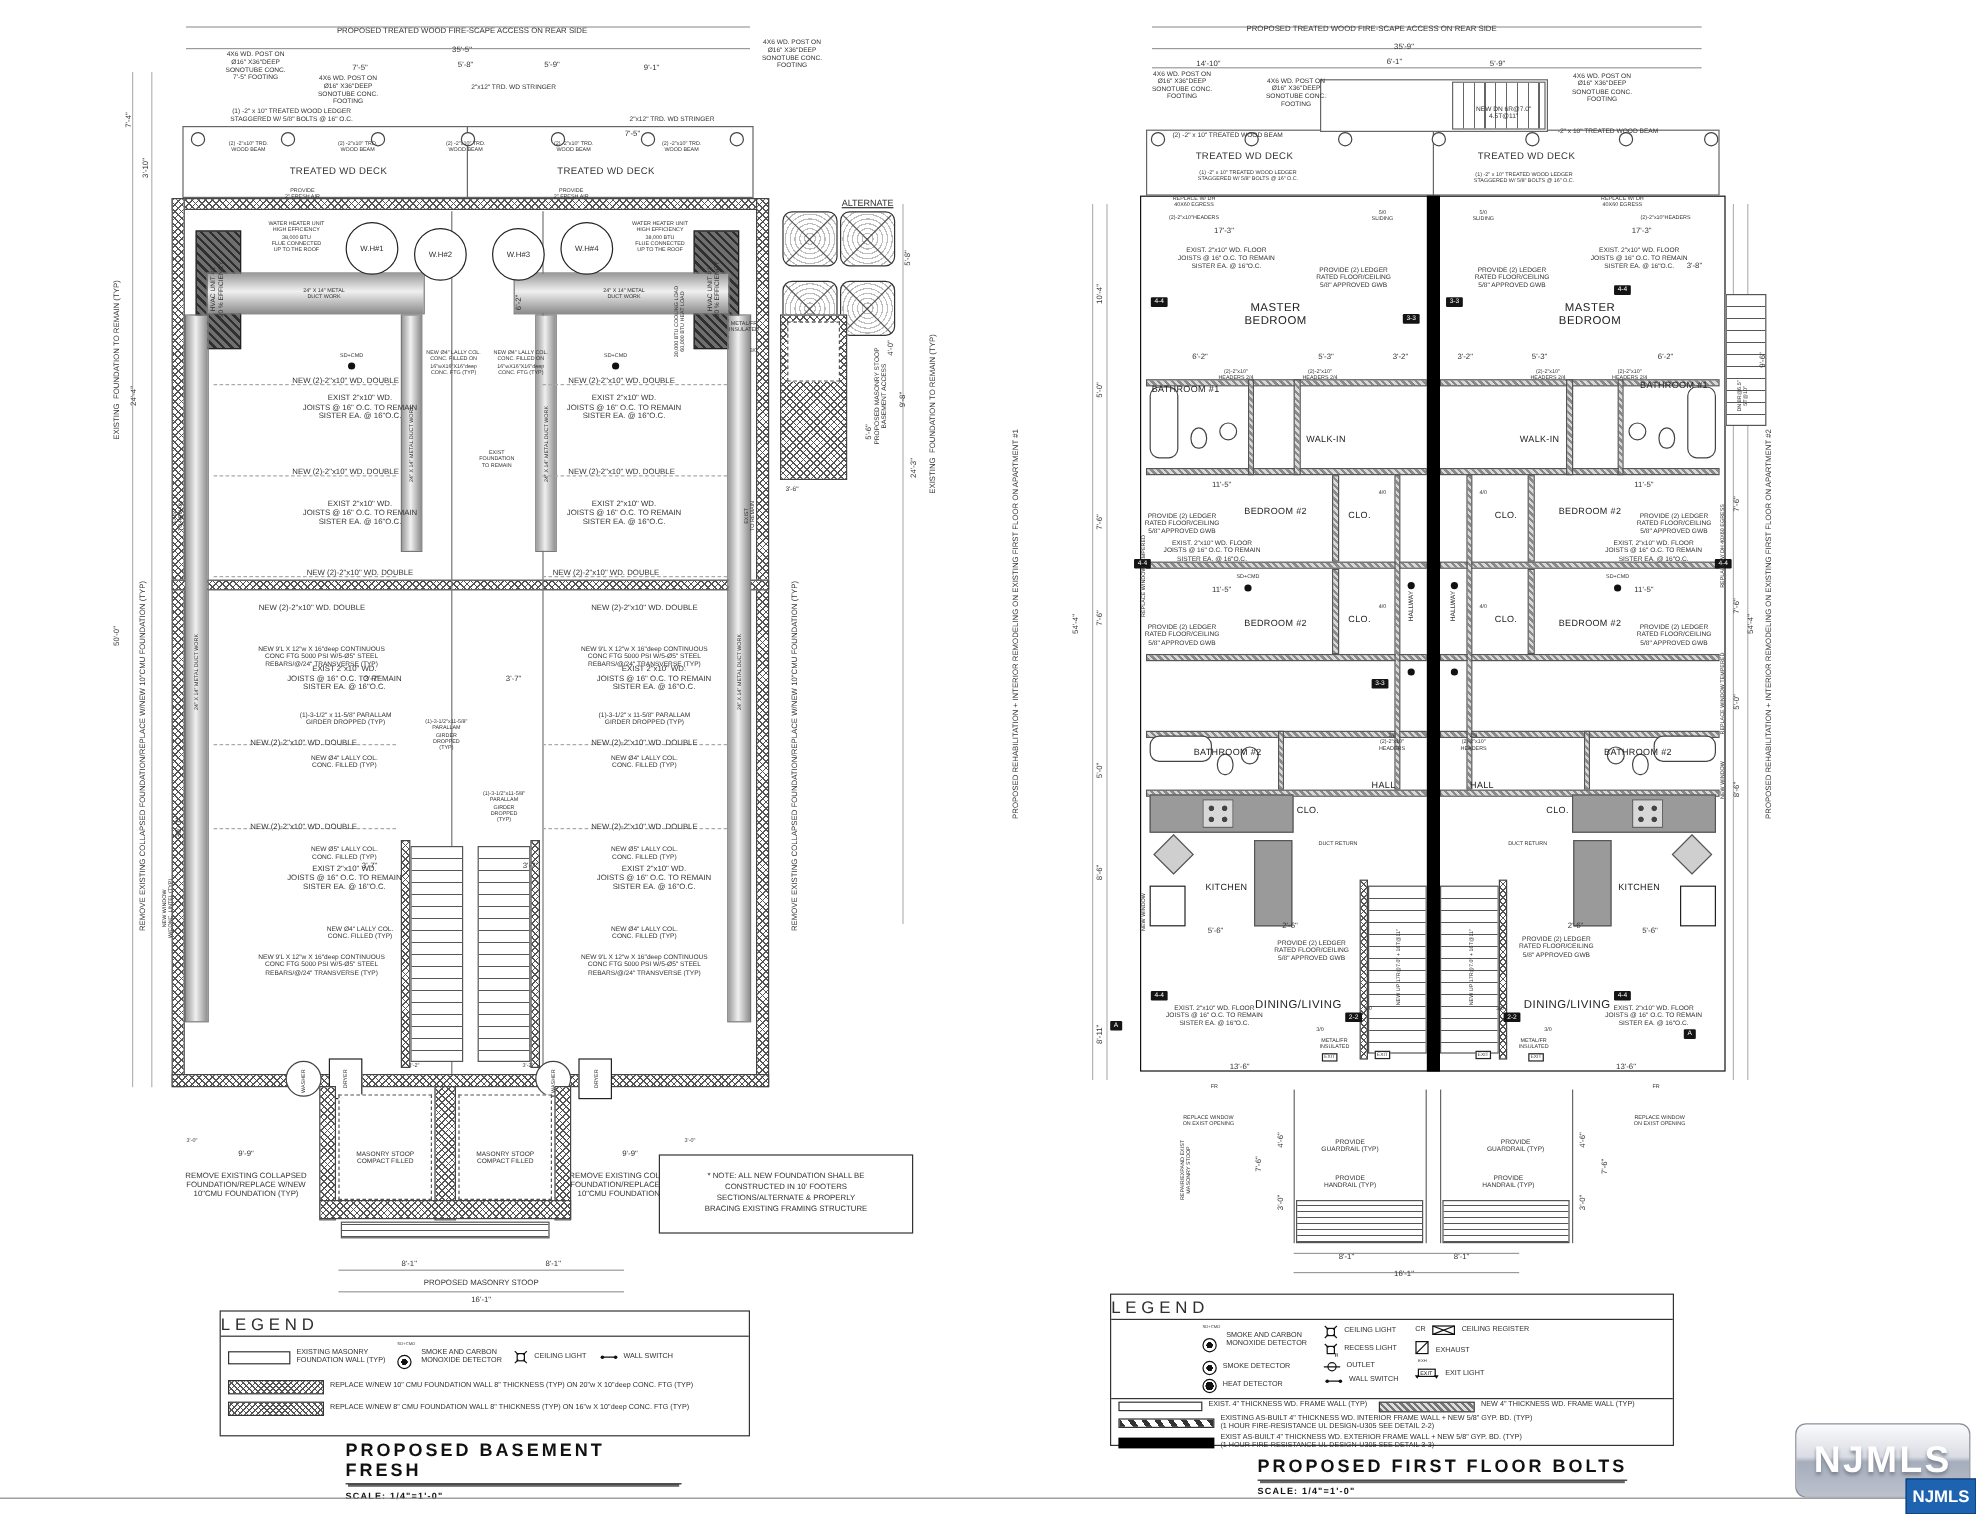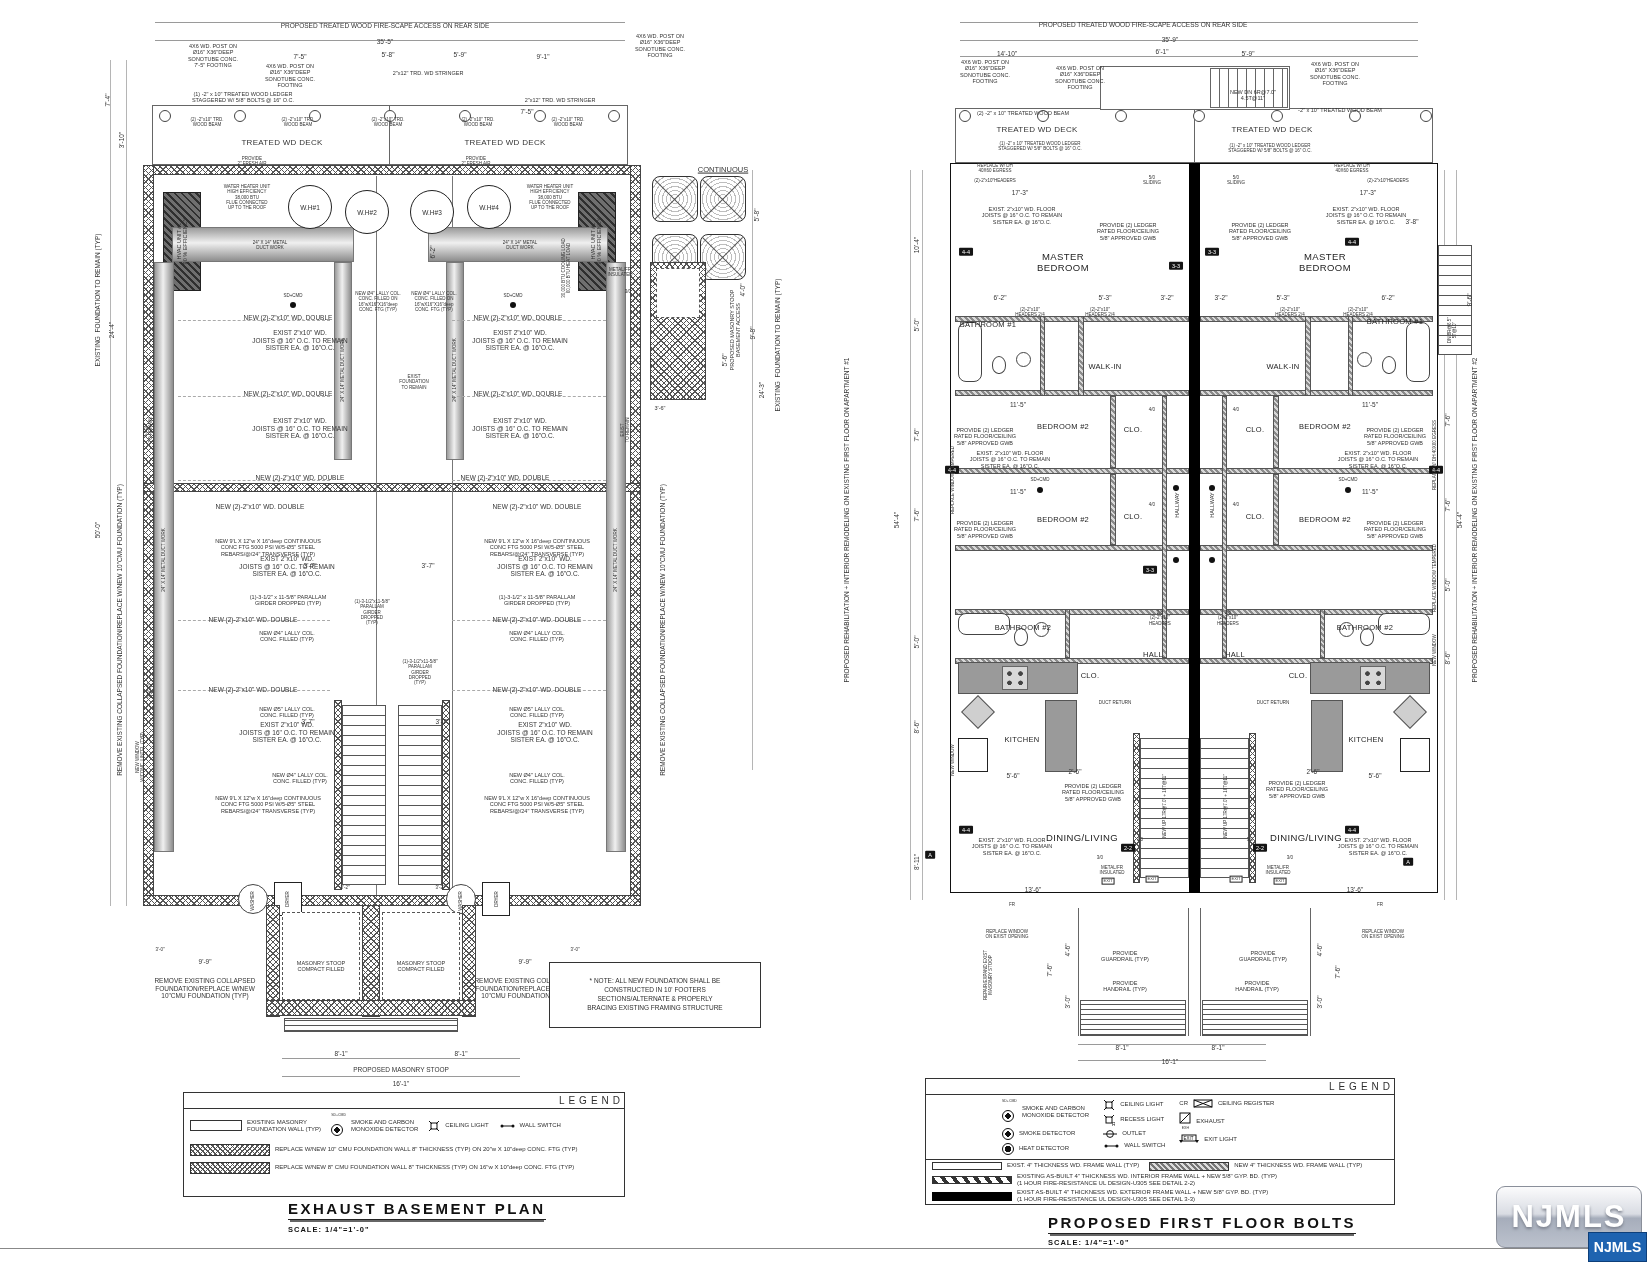--- a/index.html
+++ b/index.html
@@ -46,21 +46,21 @@
        text-align:center;white-space:pre-line;color:#333;}
   .ann.v{transform:translate(-50%,-50%) rotate(-90deg);white-space:pre;}
   .ann.tiny{font-size:5.5px;} .ann.micro{font-size:4.5px;}
   .ann.room{font-size:9.5px;letter-spacing:.4px;color:#222;}
   .ann.rsm{font-size:7.5px;letter-spacing:.3px;color:#222;}
   .ann.deck{font-size:8px;letter-spacing:.3px;}
   .ann.ul{text-decoration:underline;font-size:7.5px;}
   .ann.mk{background:#141414;color:#fff;font-size:5.5px;padding:1px 3px;border-radius:1px;white-space:nowrap;}
   .ann.exb{border:.5px solid #222;font-size:4px;padding:0 1px;background:#fff;}
   .legend{border:1.2px solid #333;background:#fff;}
-  .legend .lt{text-align:right;font-size:10px;letter-spacing:4px;border-bottom:1px solid #333;padding:2px 0;}
+  .legend .lt{text-align:left;font-size:14px;letter-spacing:4px;border-bottom:1px solid #333;padding:2px 0;}
   .li{display:flex;align-items:center;gap:5px;font-size:6px;line-height:1.2;white-space:pre-line;}
   .sw{display:inline-block;box-sizing:border-box;}
   .sw-rect{width:52px;height:11px;border:1px solid #333;background:#fff;}
   .swx{width:80px;height:12px;border:1px solid #333;background-image:
        repeating-linear-gradient(45deg,#555 0 1px,transparent 1px 3.5px),
        repeating-linear-gradient(-45deg,#555 0 1px,transparent 1px 3.5px);}
   .sw-new{width:80px;height:9px;border:1px solid #333;background-image:repeating-linear-gradient(45deg,#777 0 2px,#ddd 2px 4px);}
   .sw-int{width:80px;height:8px;border:1px solid #333;background-image:repeating-linear-gradient(55deg,#333 0 4px,#fff 4px 9px);}
   .sw-ext{width:80px;height:9px;background:#000;}
   .icn{display:inline-block;}
@@ -341,21 +341,21 @@
       <div class="ann micro" style="left: 520px; top: 245px;">24" X 14" METAL
 DUCT WORK</div>
       <div class="ann v micro" style="left: 343px; top: 370px;">24" X 14" METAL DUCT WORK</div>
       <div class="ann v micro" style="left: 455px; top: 370px;">24" X 14" METAL DUCT WORK</div>
       <div class="ann v micro" style="left: 164px; top: 560px;">24" X 14" METAL DUCT WORK</div>
       <div class="ann v micro" style="left: 616px; top: 560px;">24" X 14" METAL DUCT WORK</div>
       <div class="ann v micro" style="left: 566px; top: 268px;">30,000 BTU COOLING LOAD
 60,000 BTU HEAT LOAD</div>
       <div class="ann micro" style="left: 293px; top: 296px;">SD+CMD</div>
       <div class="ann micro" style="left: 513px; top: 296px;">SD+CMD</div>
-      <div class="ann ul" style="left: 723px; top: 170px;">CONTINUOUS</div>
+      <div class="ann ul" style="left: 723px; top: 170px;">ALTERNATE</div>
       <div class="ann v tiny" style="left: 735px; top: 330px;">PROPOSED MASONRY STOOP
 BASEMENT ACCESS</div>
       <div class="ann v" style="left: 778px; top: 345px;">EXISTING  FOUNDATION TO REMAIN (TYP)</div>
       <div class="ann v" style="left: 98px; top: 300px;">EXISTING  FOUNDATION TO REMAIN (TYP)</div>
       <div class="ann v" style="left: 757px; top: 215px;">5'-8"</div>
       <div class="ann v" style="left: 743px; top: 290px;">4'-0"</div>
       <div class="ann v" style="left: 753px; top: 333px;">9'-8"</div>
       <div class="ann v" style="left: 725px; top: 360px;">5'-6"</div>
       <div class="ann v" style="left: 762px; top: 390px;">24'-3"</div>
       <div class="ann tiny" style="left: 660px; top: 408px;">3'-6"</div>
@@ -756,21 +756,21 @@
       <span class="sw swx"></span>
       <span>REPLACE W/NEW 10" CMU FOUNDATION  WALL 8" THICKNESS (TYP) ON 20"w X 10"deep  CONC. FTG (TYP)</span>
     </div>
     <div class="li" style="padding:3px 6px;">
       <span class="sw swx"></span>
       <span>REPLACE W/NEW 8" CMU FOUNDATION  WALL 8" THICKNESS (TYP) ON 16"w X 10"deep  CONC. FTG (TYP)</span>
     </div>
   </div>
 
   <div class="g" style="left:288px;top:1200px;width:280px;">
-    <div class="ptitle">EXHAUST BASEMENT PLAN</div>
+    <div class="ptitle">PROPOSED BASEMENT FRESH</div>
     <div class="pscale" style="margin-top:5px;">SCALE: 1/4"=1'-0"</div>
   </div>
 
   <div class="g legend" style="left:925px;top:1078px;width:470px;height:127px;">
     <div class="lt">LEGEND</div>
     <div style="display:flex;gap:14px;padding:4px 6px;border-bottom:1px solid #333;">
       <div style="display:flex;flex-direction:column;gap:3px;margin-left:70px;">
         <div class="li">
           <span><span class="tag">SD+CMD</span>
           <span class="icn ic-sd"></span></span>

